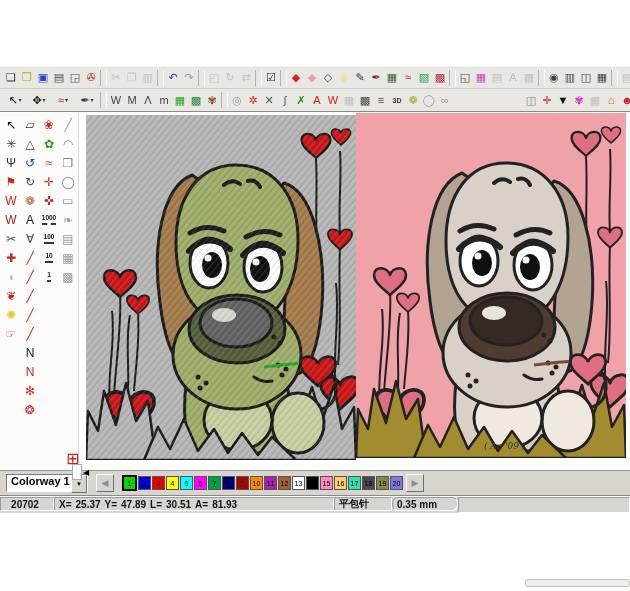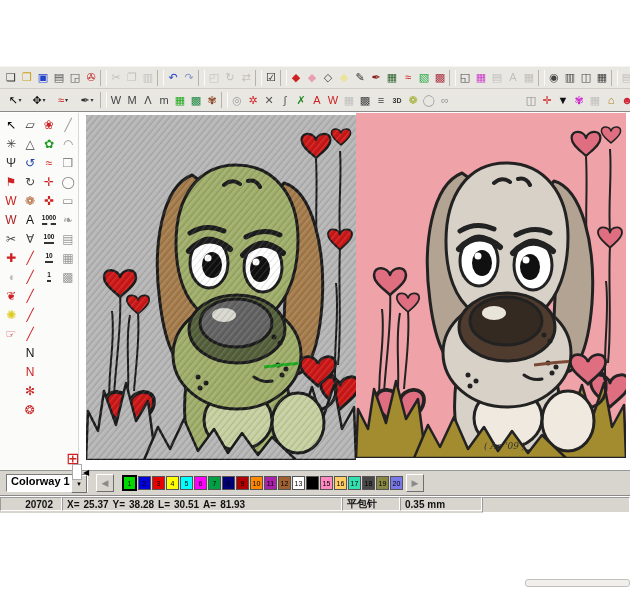--- a/index.html
+++ b/index.html
@@ -61,24 +61,24 @@
   .swatch{width:13px;height:14px;margin-right:1px;border:1px solid #555;box-sizing:border-box;
           display:flex;align-items:center;justify-content:center;}
   .swatch .num{font-style:normal;font-size:7px;color:#000;}
   .swatch.selected{border:2px solid #000;width:15px;height:16px;}
   
   #statusbar{position:absolute;top:497px;left:0;right:0;height:16px;background:#d8d5cf;
              display:flex;font-size:10px;font-weight:bold;color:#111;}
   .scell{border:1px solid;border-color:#9a9a9a #fff #fff #9a9a9a;height:14px;
          display:flex;align-items:center;padding:0 4px;box-sizing:border-box;white-space:nowrap;}
   .scell span{margin-right:4px;}
-  #sc1{width:62px;justify-content:flex-end;}
+  #sc1{width:54px;justify-content:center;}
   #sc2{width:280px;}
   #sc3{width:58px;}
-  #sc4{width:82px;}
+  #sc4{width:66px;border-radius:6px;}
   #scfill{flex:1;border:1px solid;border-color:#9a9a9a #fff #fff #9a9a9a;height:14px;}
 </style>
 </head>
 <body>
 
 <div id="tb1" class="tbar">
 
 <span class="tbtn" style="color: rgb(51, 51, 51);">
       <i class="g">❏</i>
     </span>
@@ -685,21 +685,21 @@
 </div>
 
 <div id="statusbar">
   <div id="sc1" class="scell">
     <span>20702</span>
   </div>
   <div id="sc2" class="scell">
     <span>X=</span>
     <span>25.37</span>
     <span>Y=</span>
-    <span>38.28</span>
+    <span>47.89</span>
     <span>L=</span>
     <span>30.51</span>
     <span>A=</span>
     <span>81.93</span>
   </div>
   <div id="sc3" class="scell">
     <span>平包针</span>
   </div>
   <div id="sc4" class="scell">
     <span>0.35 mm</span>

